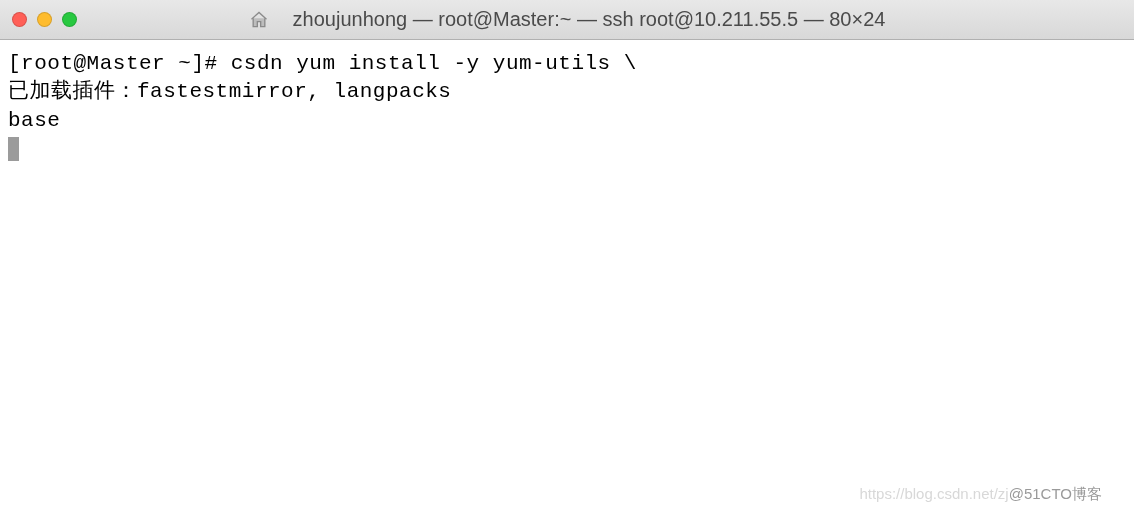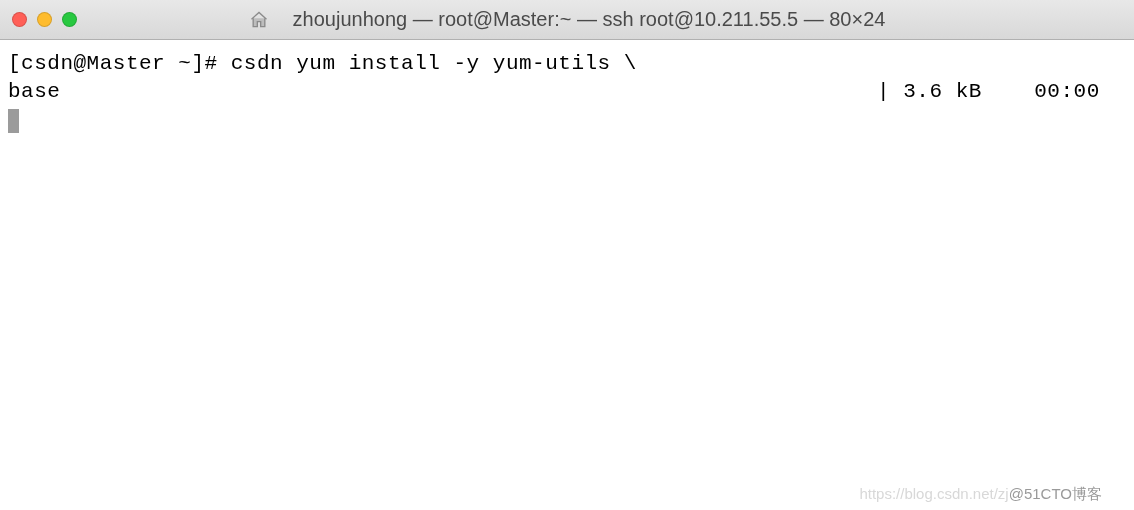--- a/index.html
+++ b/index.html
@@ -100,24 +100,24 @@
       <svg viewBox="0 0 24 24" fill="none" stroke="#8a8a8a" stroke-width="1.6">
         <path d="M3 11 L12 3 L21 11"></path>
         <path d="M5 10 V20 H10 V14 H14 V20 H19 V10" fill="#bdbdbd" stroke="#8a8a8a"></path>
       </svg>
     </span>
     <span class="window-title">zhoujunhong — root@Master:~ — ssh root@10.211.55.5 — 80×24</span>
   </div>
 </div>
 
 <div class="terminal">
-  <div class="line"><span>[csdn@Master ~]# </span><span>csdn yum install -y yum-utils \</span></div>
+  <div class="line"><span>[root@Master ~]# </span><span>csdn yum install -y yum-utils \</span></div>
+  <div class="line">已加载插件：fastestmirror, langpacks</div>
   <div class="status-line">
     <span class="status-left">base</span>
     <span class="status-spacer"></span>
-    <span class="status-right">| 3.6 kB    00:00  </span>
   </div>
   <div class="line"><span class="cursor"></span></div>
 </div>
 
 <div class="watermark">
   <span>https://blog.csdn.net/zj</span><span class="dark">@51CTO博客</span>
 </div>
 
 </body></html>

